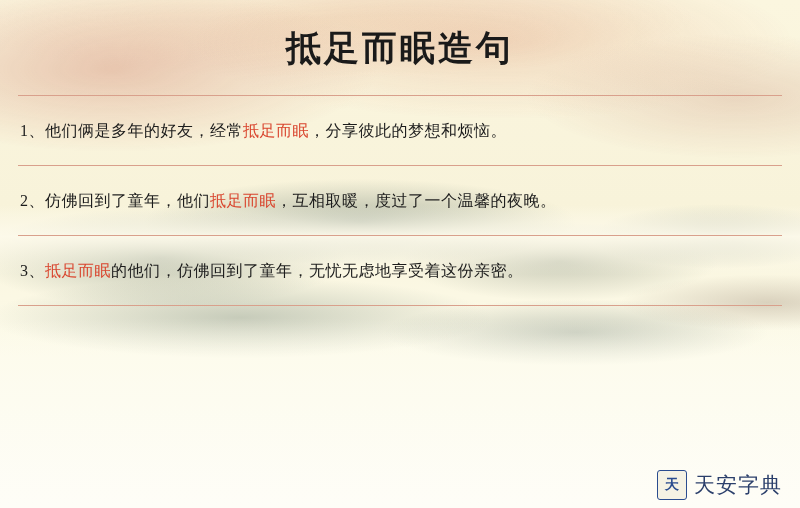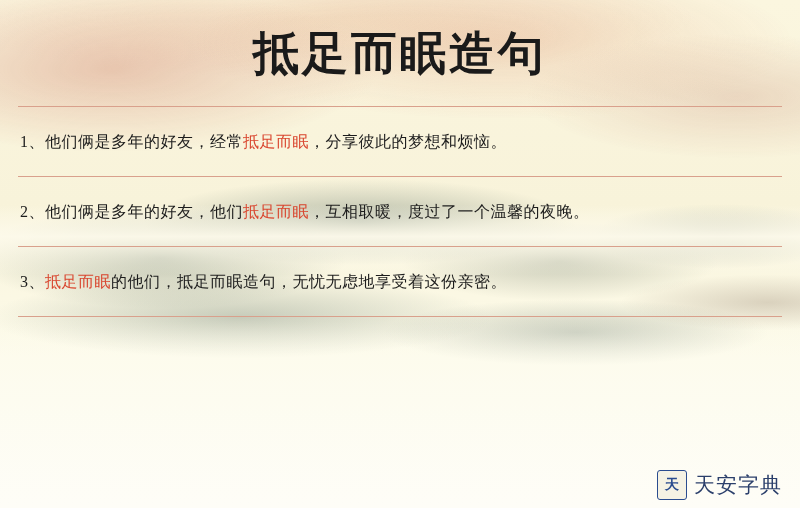--- a/index.html
+++ b/index.html
@@ -66,21 +66,21 @@
     background: linear-gradient(to bottom, rgba(253,250,235,0) 0%, rgba(253,250,235,0.92) 45%, rgba(253,250,235,0) 100%);
   }
   .content {
     position: relative;
     z-index: 2;
     width: 100%;
     height: 100%;
   }
   .title {
     text-align: center;
-    font-size: 46px;
+    font-size: 35px;
     line-height: 1;
     font-weight: 700;
     color: #1a1a1a;
     letter-spacing: 3px;
     padding-top: 30px;
     font-family: "DejaVu Serif", "Liberation Serif", serif;
   }
   .divider {
     height: 1px;
     background: #d9a08c;
@@ -143,23 +143,23 @@
   <div class="content">
 
     <div class="title">抵足而眠造句</div>
 
     <div class="divider top"></div>
 
     <div class="sentences">
 
     <div class="sentence"><span>1、</span><span>他们俩是多年的好友，经常</span><span class="kw" style="color: rgb(217, 69, 46);">抵足而眠</span><span>，分享彼此的梦想和烦恼。</span></div>
         <div class="divider" style="background: rgb(217, 160, 140); margin: 0px;"></div>
-        <div class="sentence"><span>2、</span><span>他们俩是多年的好友，他们</span><span class="kw" style="color: rgb(217, 69, 46);">抵足而眠</span><span>，互相取暖，度过了一个温馨的夜晚。</span></div>
+        <div class="sentence"><span>2、</span><span>仿佛回到了童年，他们</span><span class="kw" style="color: rgb(217, 69, 46);">抵足而眠</span><span>，互相取暖，度过了一个温馨的夜晚。</span></div>
         <div class="divider" style="background: rgb(217, 160, 140); margin: 0px;"></div>
-        <div class="sentence"><span>3、</span><span class="kw" style="color: rgb(217, 69, 46);">抵足而眠</span><span>的他们，抵足而眠造句，无忧无虑地享受着这份亲密。</span></div>
+        <div class="sentence"><span>3、</span><span class="kw" style="color: rgb(217, 69, 46);">抵足而眠</span><span>的他们，仿佛回到了童年，无忧无虑地享受着这份亲密。</span></div>
         <div class="divider" style="background: rgb(217, 160, 140); margin: 0px;"></div>
       </div>
 
     <div class="footer">
       <div class="brand-mark">天</div>
       <div class="brand-name">天安字典</div>
     </div>
 
   </div>
 </div>

